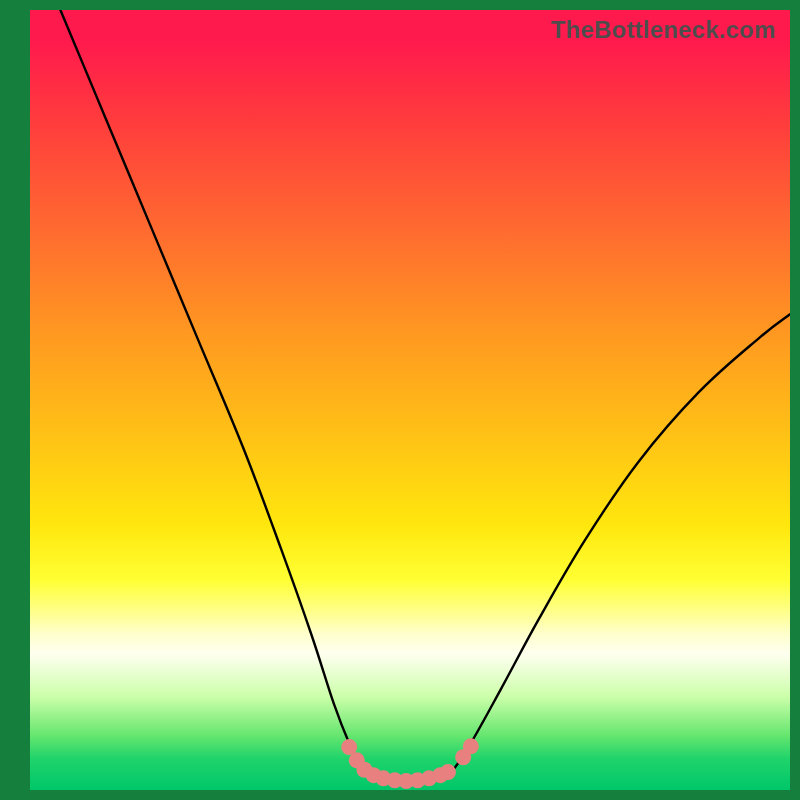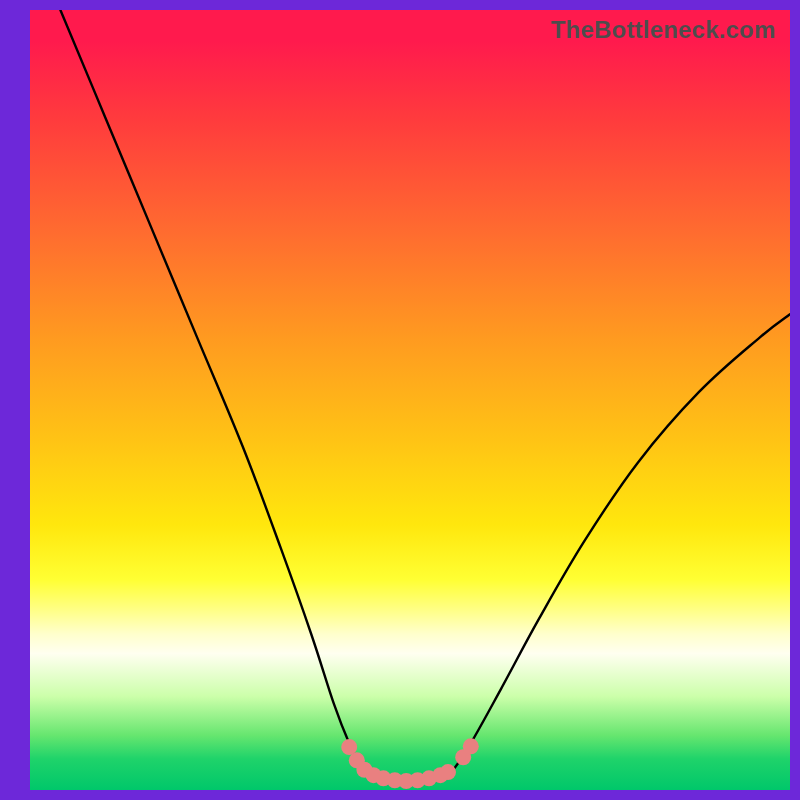--- a/index.html
+++ b/index.html
@@ -8,21 +8,21 @@
     width: 800px;
     height: 800px;
     background: #000;
     overflow: hidden;
     font-family: Arial, Helvetica, sans-serif;
   }
   .frame {
     position: relative;
     width: 800px;
     height: 800px;
-    background: #6d28d9;
+    background: #15803d;
   }
   .plot-area {
     position: absolute;
     left: 30px;
     top: 10px;
     width: 760px;
     height: 780px;
     
     background:
       linear-gradient(

